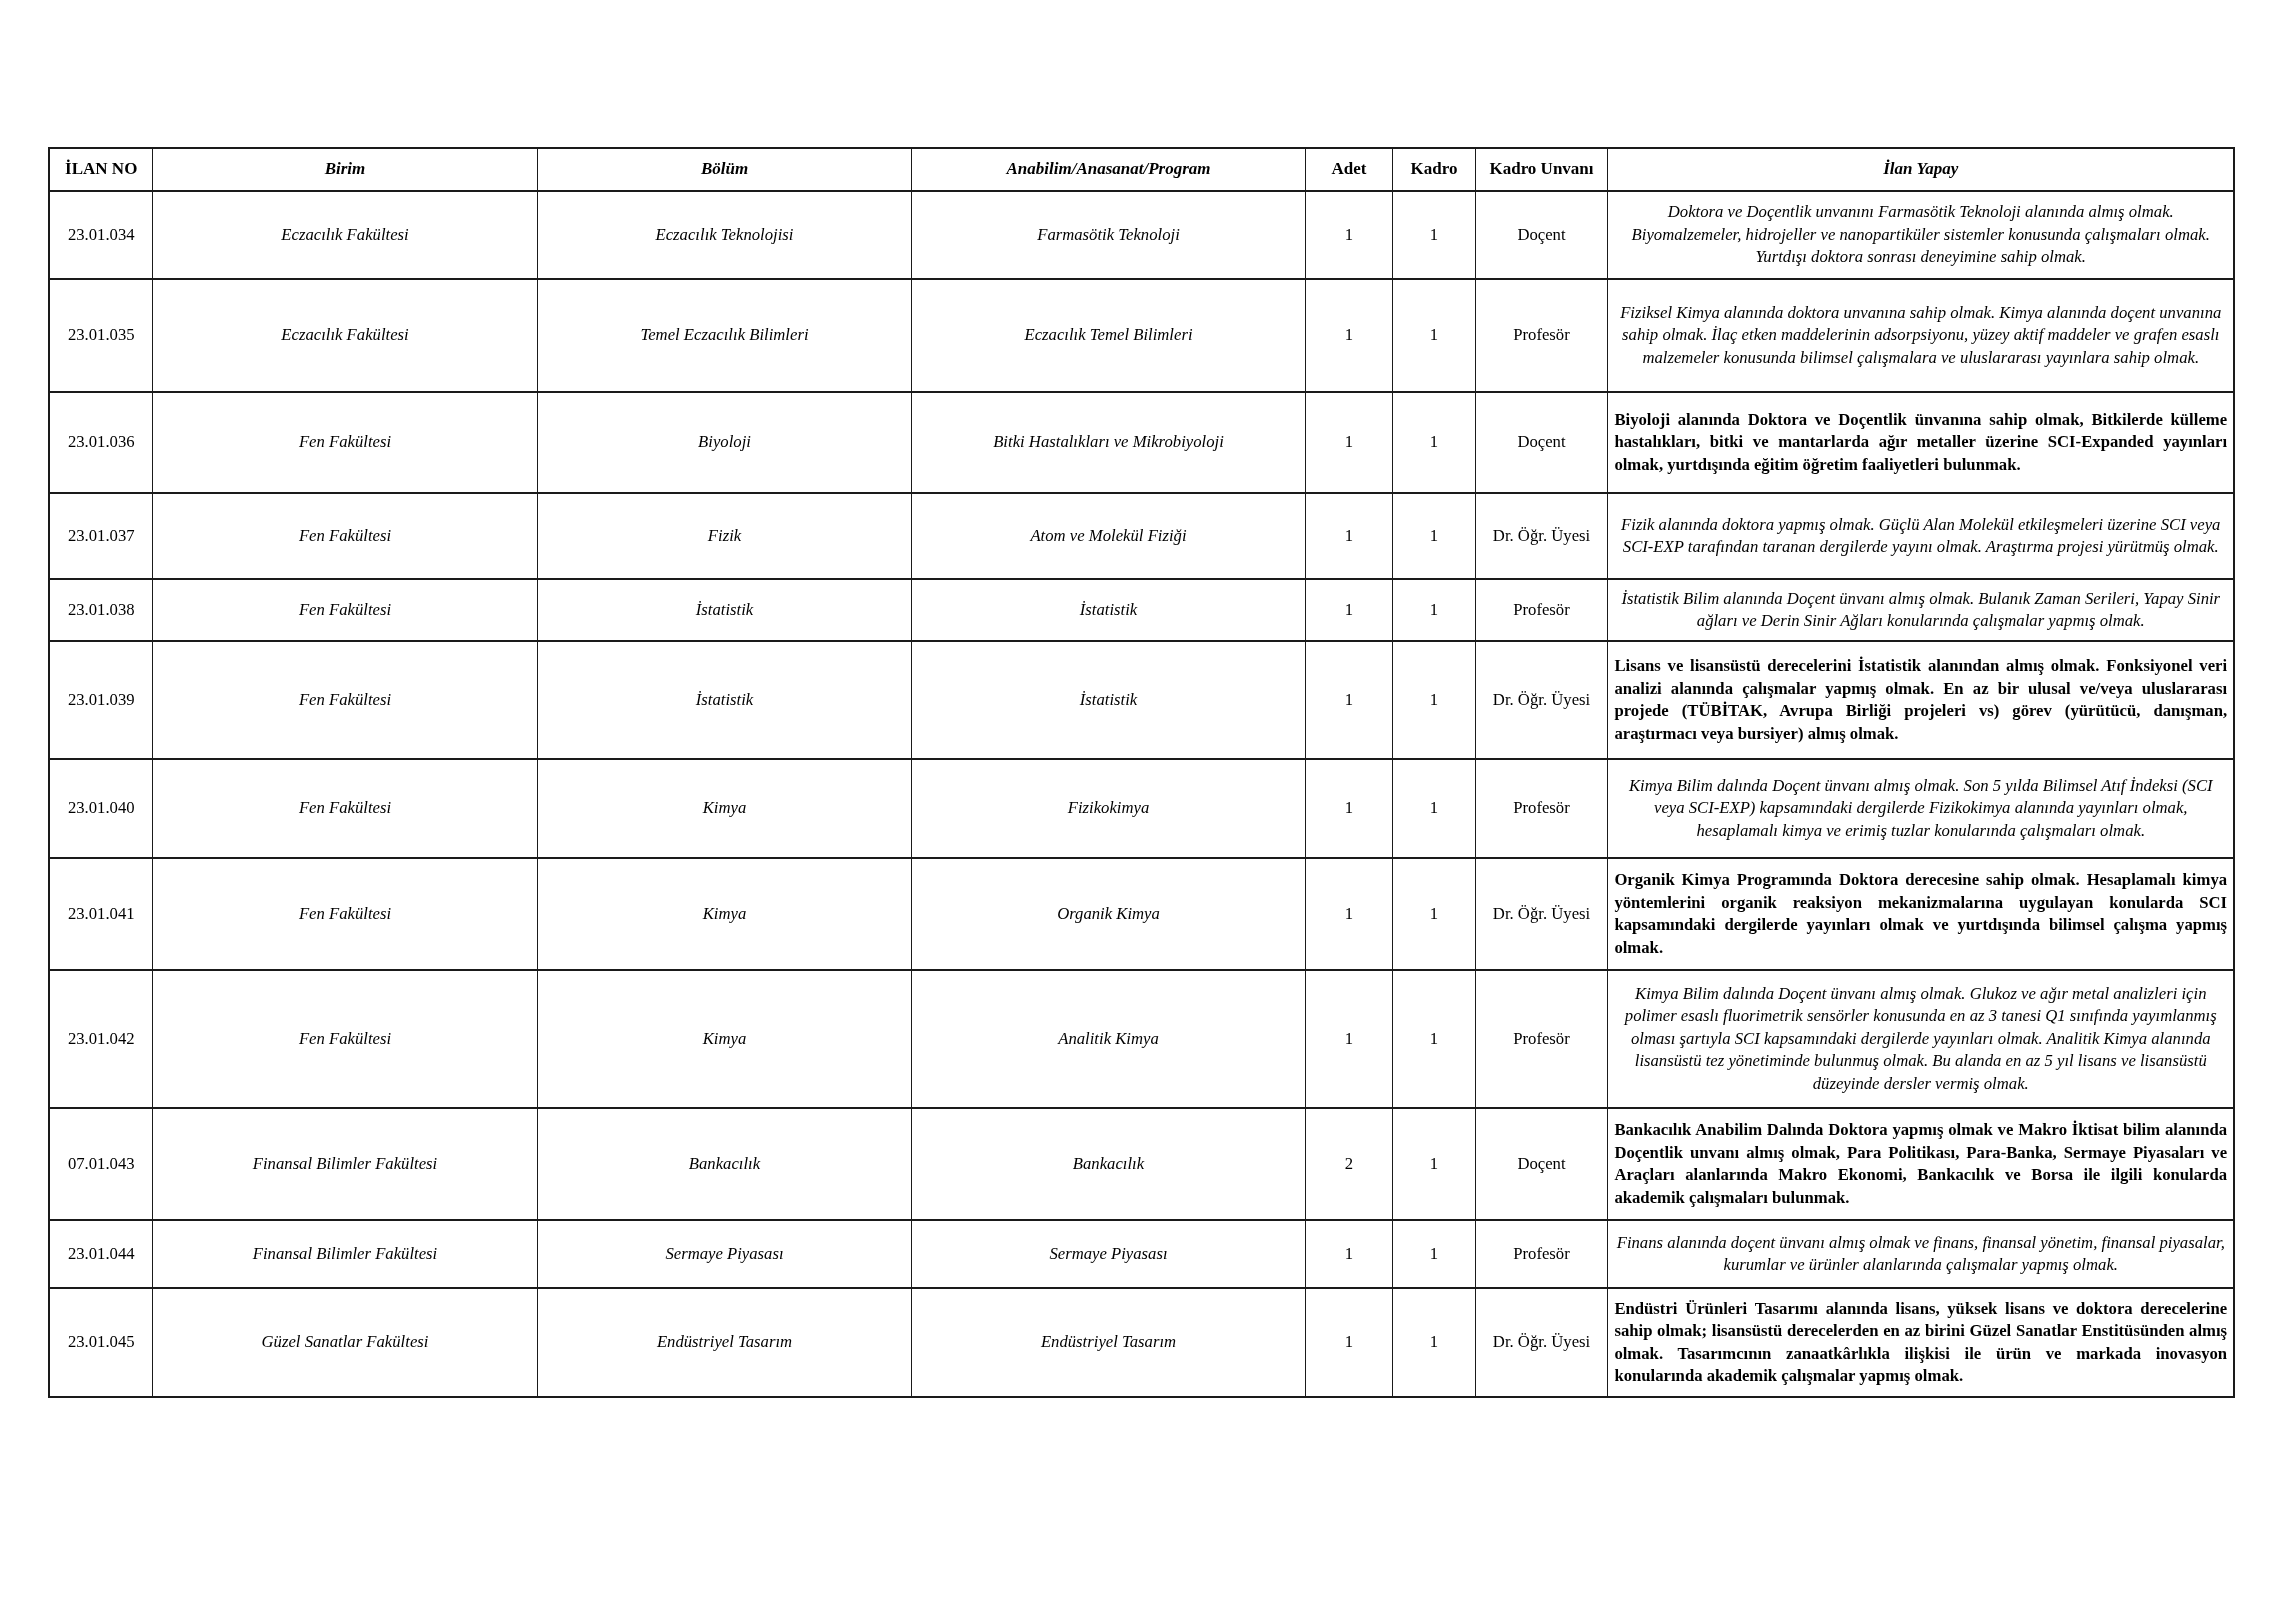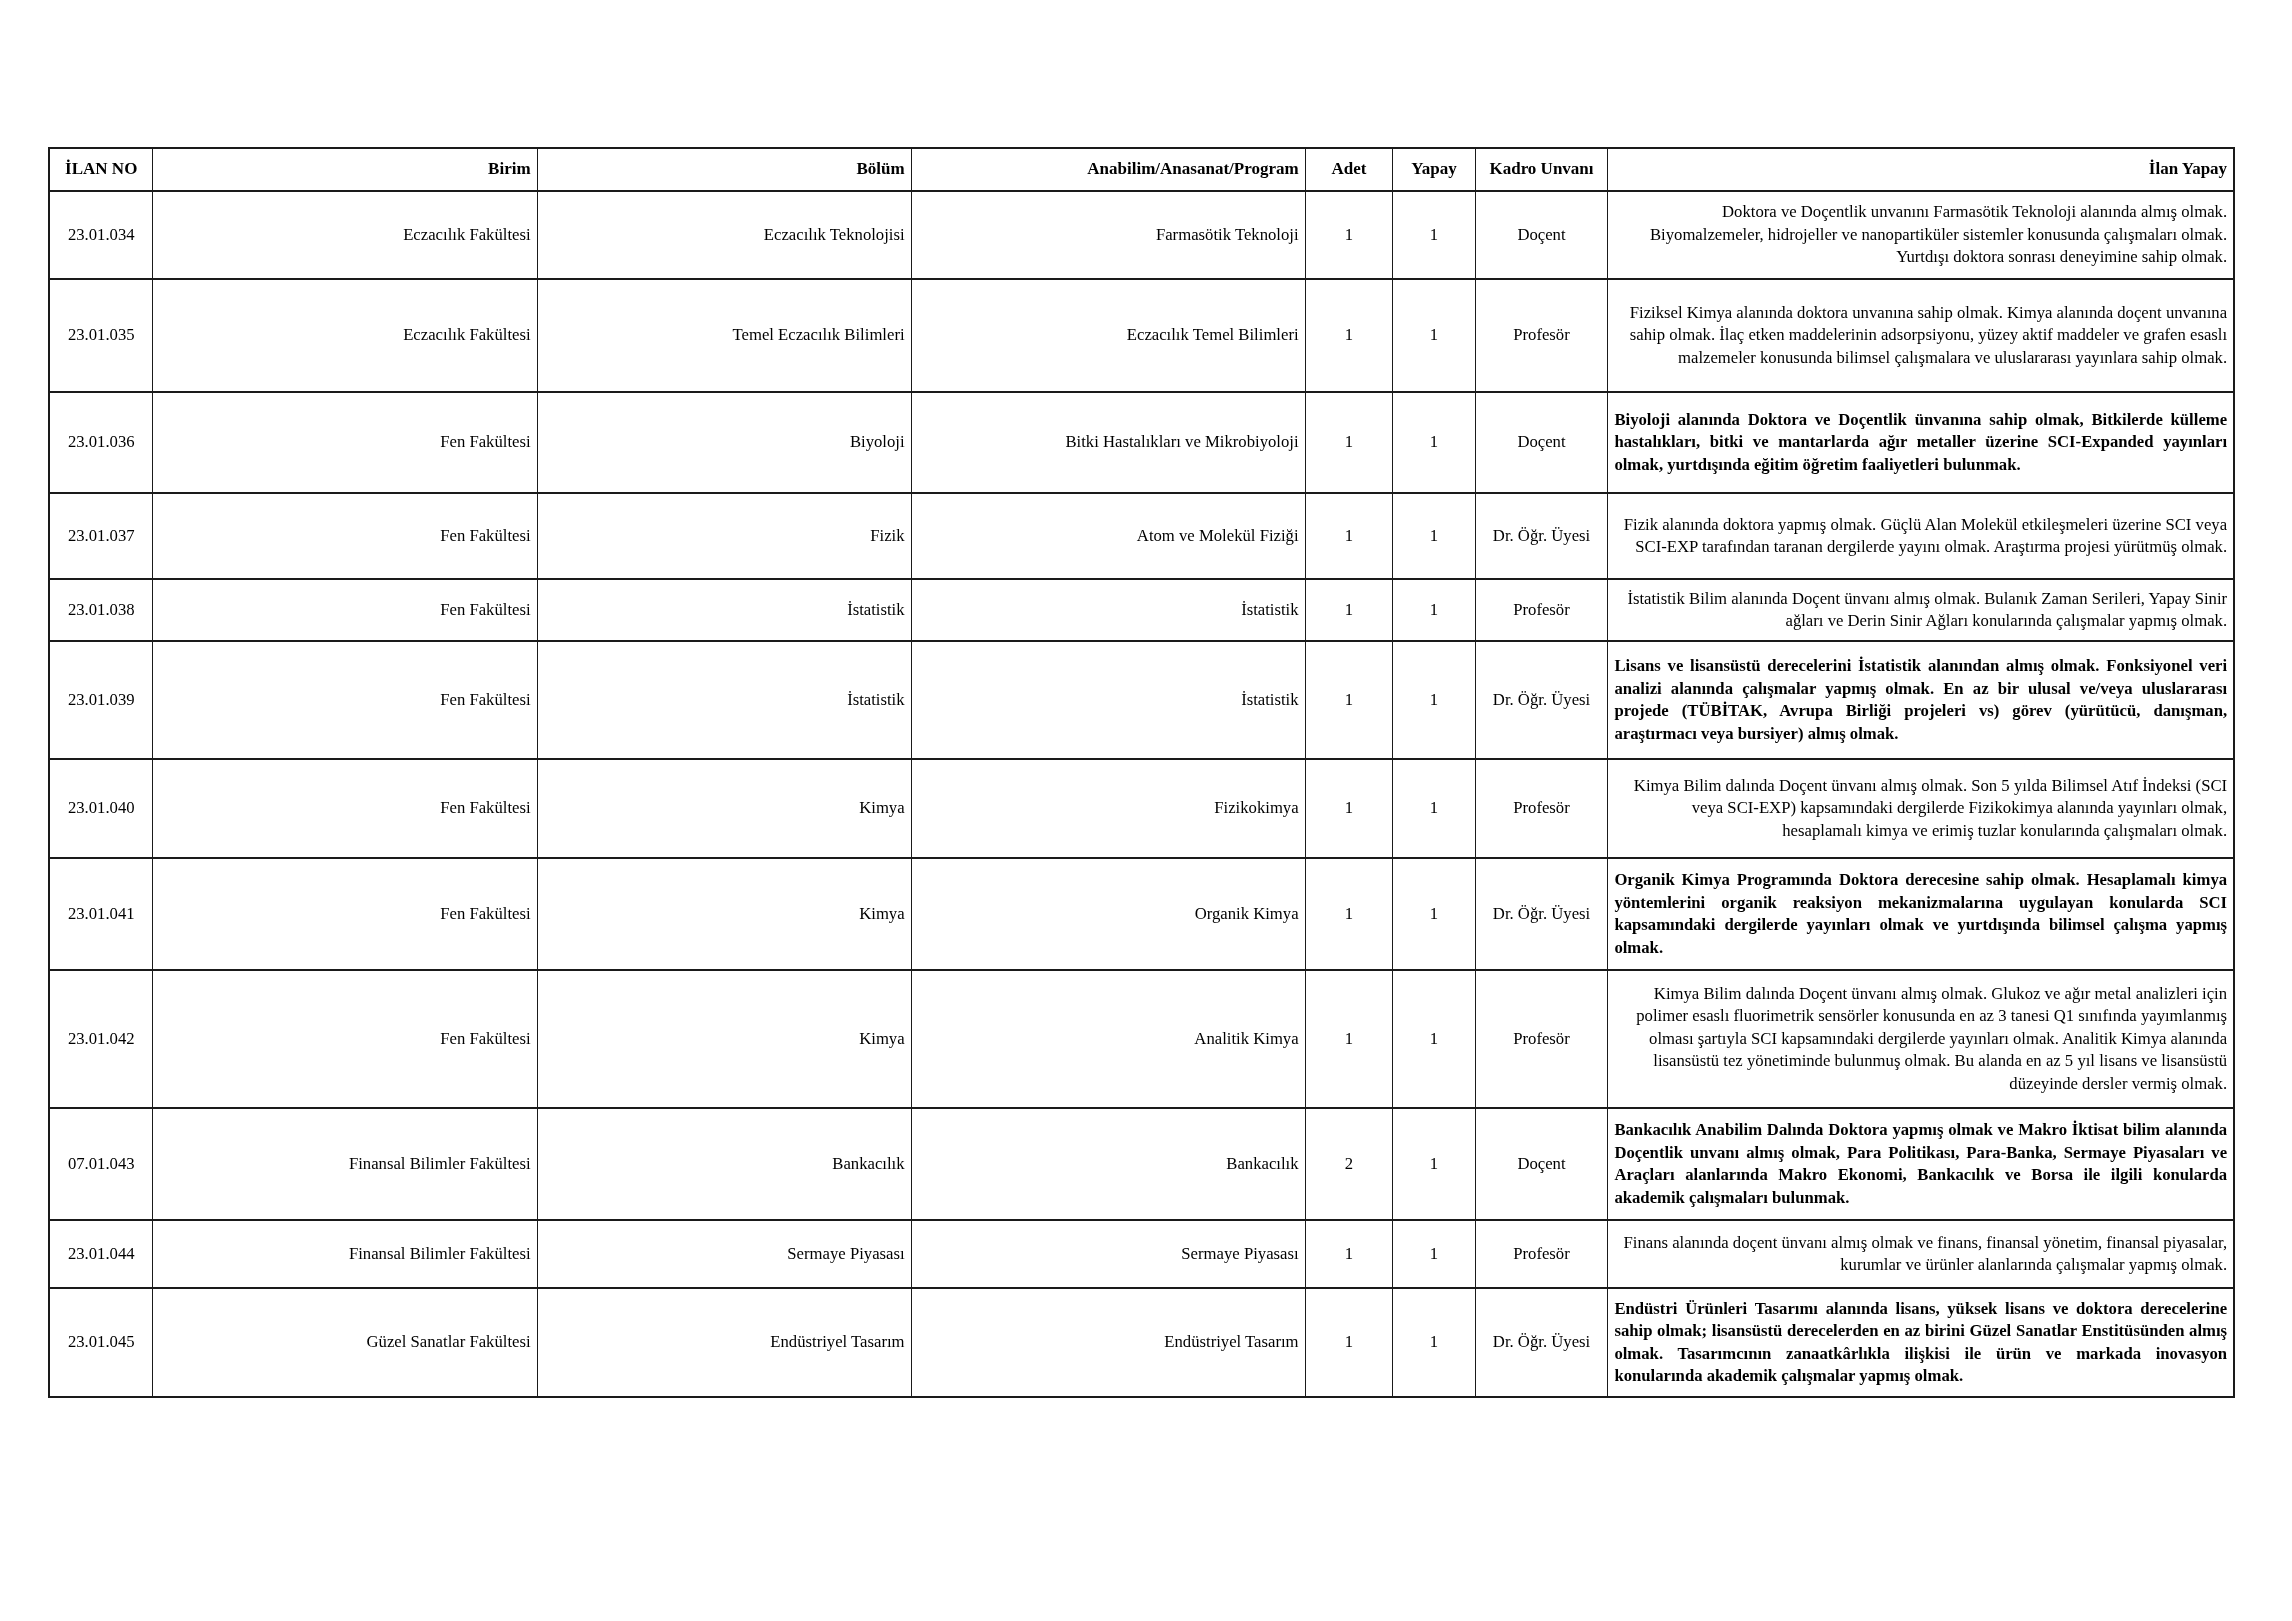--- a/index.html
+++ b/index.html
@@ -36,21 +36,21 @@
     padding: 2px 5.9px 2px 6.9px;
     overflow: hidden;
     box-sizing: border-box;
   }
   table.postings thead th {
     font-weight: bold;
     font-size: 17px;
     white-space: nowrap;
   }
   .al-c { text-align: center; }
-  .al-l { text-align: right; }
+  .al-l { text-align: center; font-style: italic; }
   .al-j { text-align: justify; font-weight: bold; }
   td.metin { padding-right: 4.9px; margin-top: 19px; }
 </style>
 </head>
 <body>
 
 <div class="page">
   <table class="postings">
     <colgroup>
       <col style="width:103px">
@@ -62,21 +62,21 @@
       <col style="width:132px">
       <col style="width:627px">
     </colgroup>
     <thead>
       <tr style="height:43px">
         <th class="al-c">İLAN NO</th>
         <th class="al-l">Birim</th>
         <th class="al-l">Bölüm</th>
         <th class="al-l">Anabilim/Anasanat/Program</th>
         <th class="al-c">Adet</th>
-        <th class="al-c">Yapay</th>
+        <th class="al-c">Kadro</th>
         <th class="al-c">Kadro Unvanı</th>
         <th class="al-l">İlan Yapay</th>
       </tr>
     </thead>
     <tbody>
         <tr style="height: 88px;">
           <td class="al-c">23.01.034</td>
           <td class="al-l">Eczacılık Fakültesi</td>
           <td class="al-l">Eczacılık Teknolojisi</td>
           <td class="al-l">Farmasötik Teknoloji</td>

